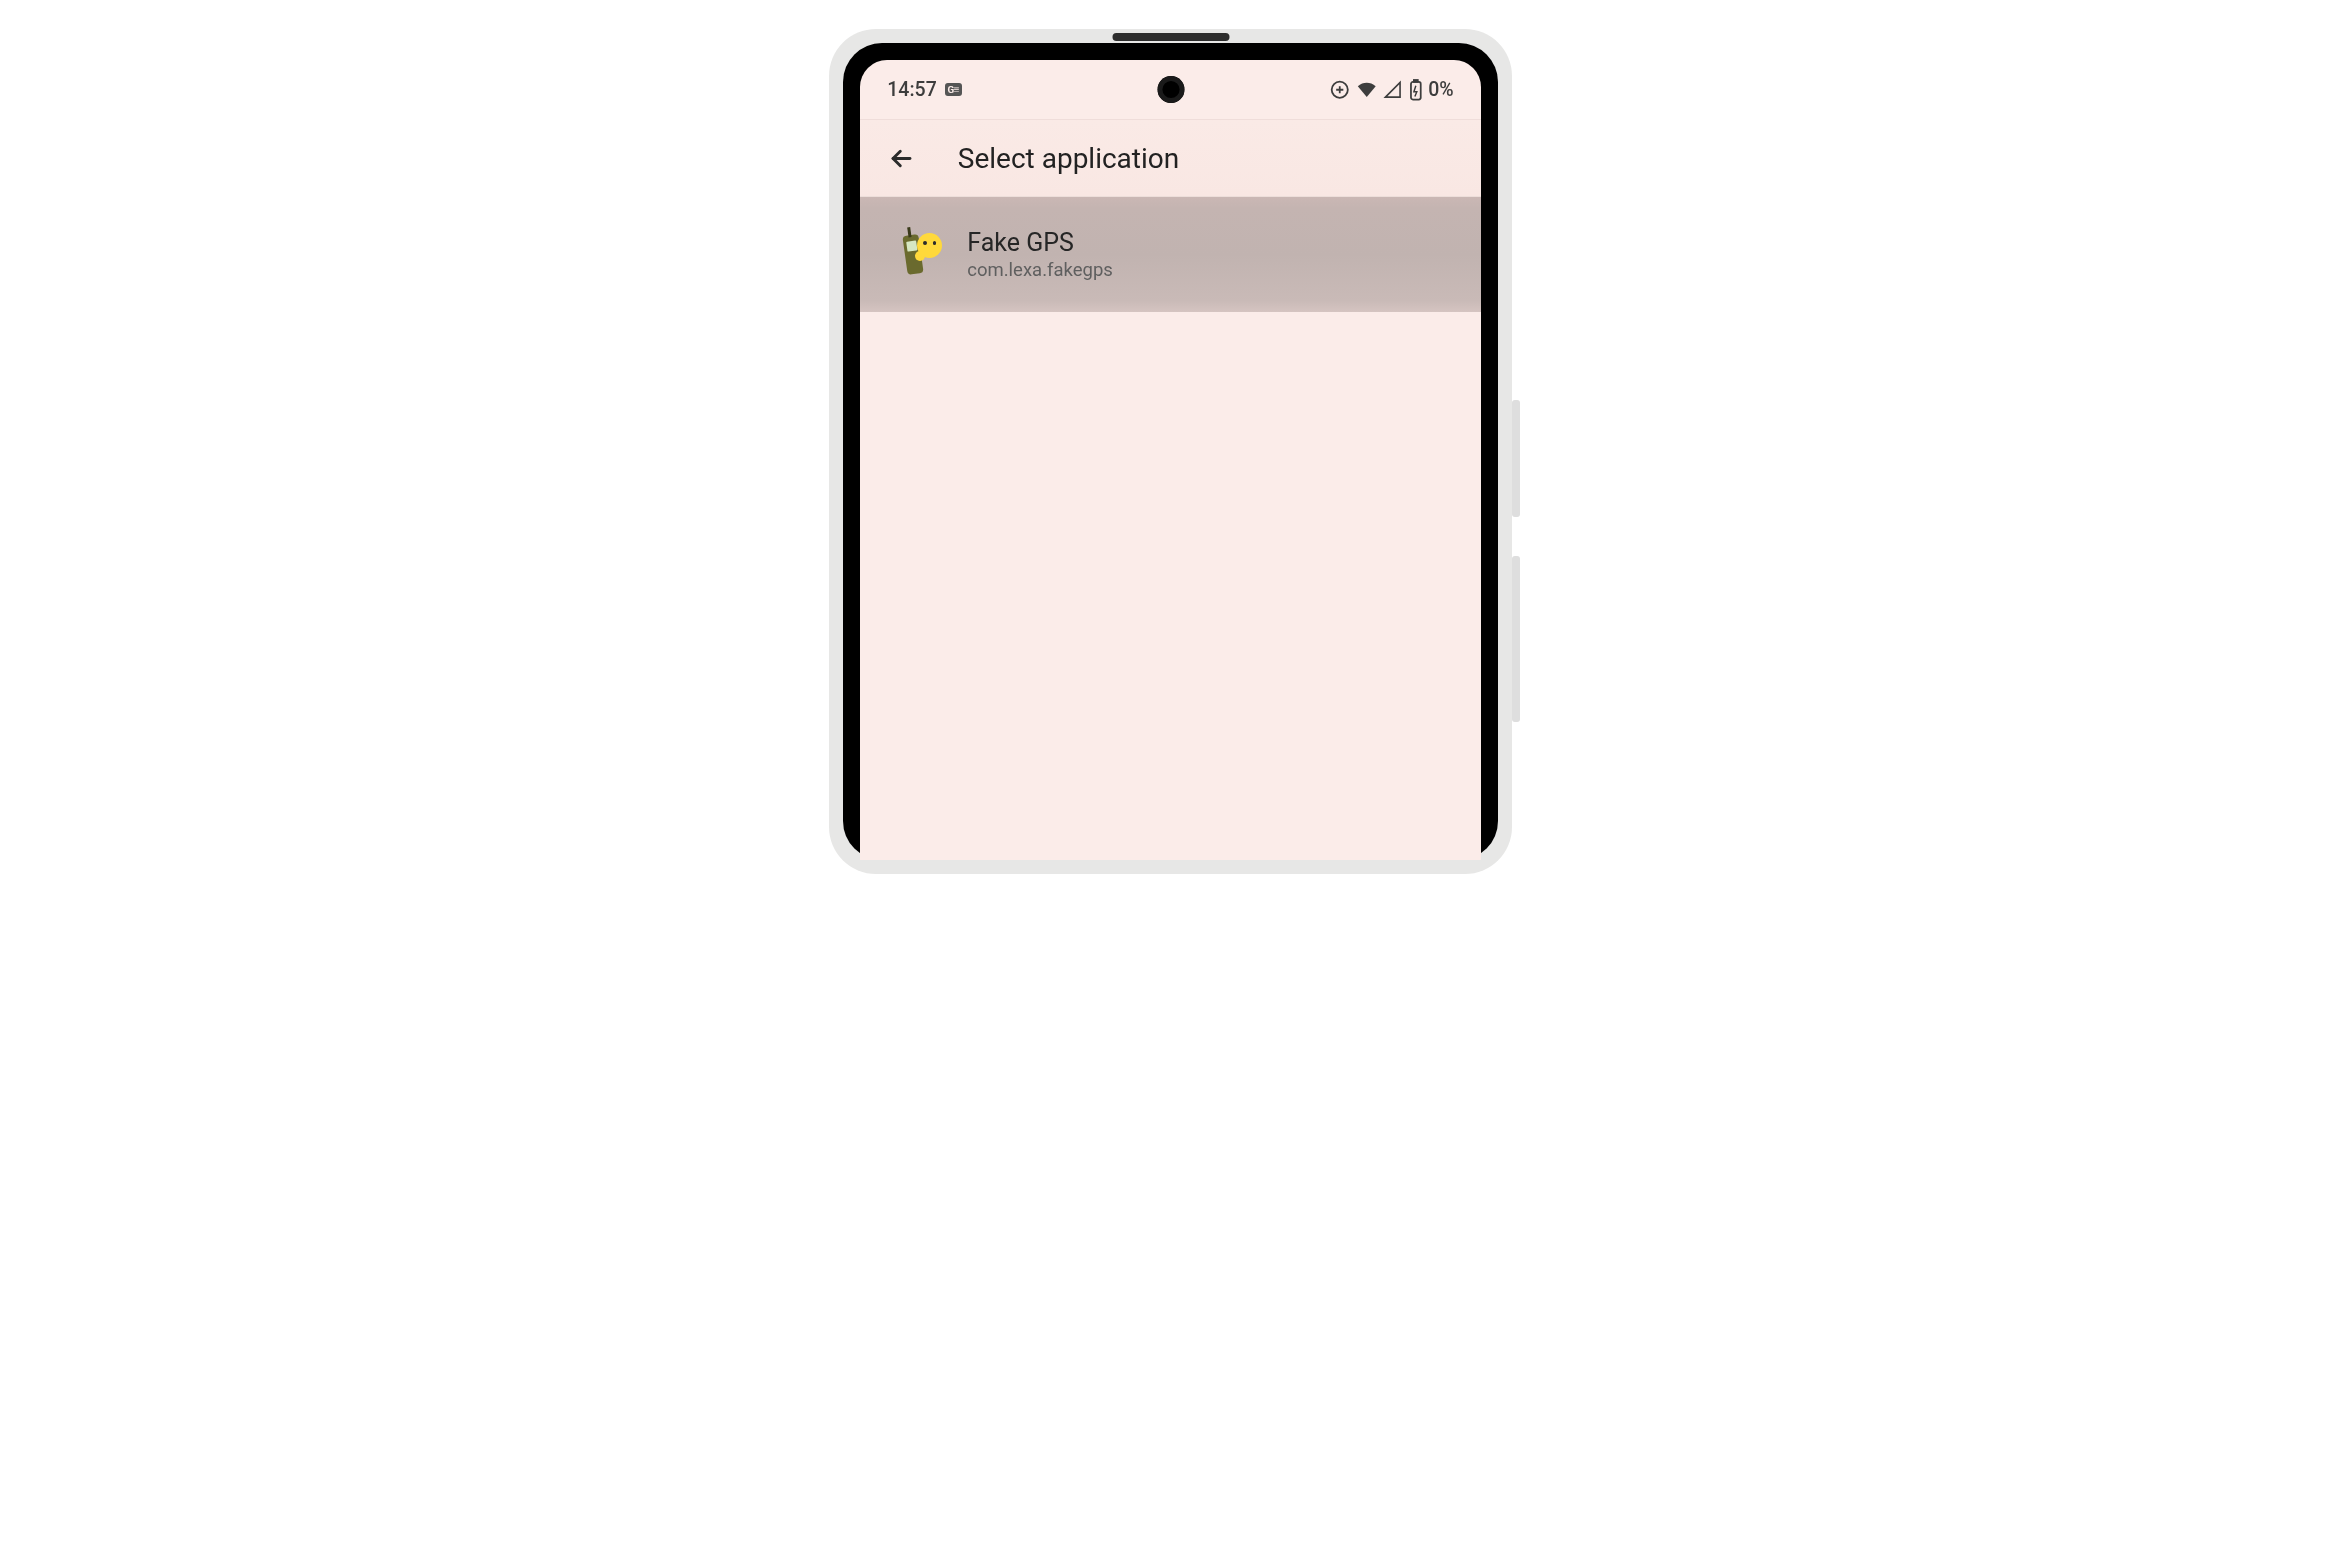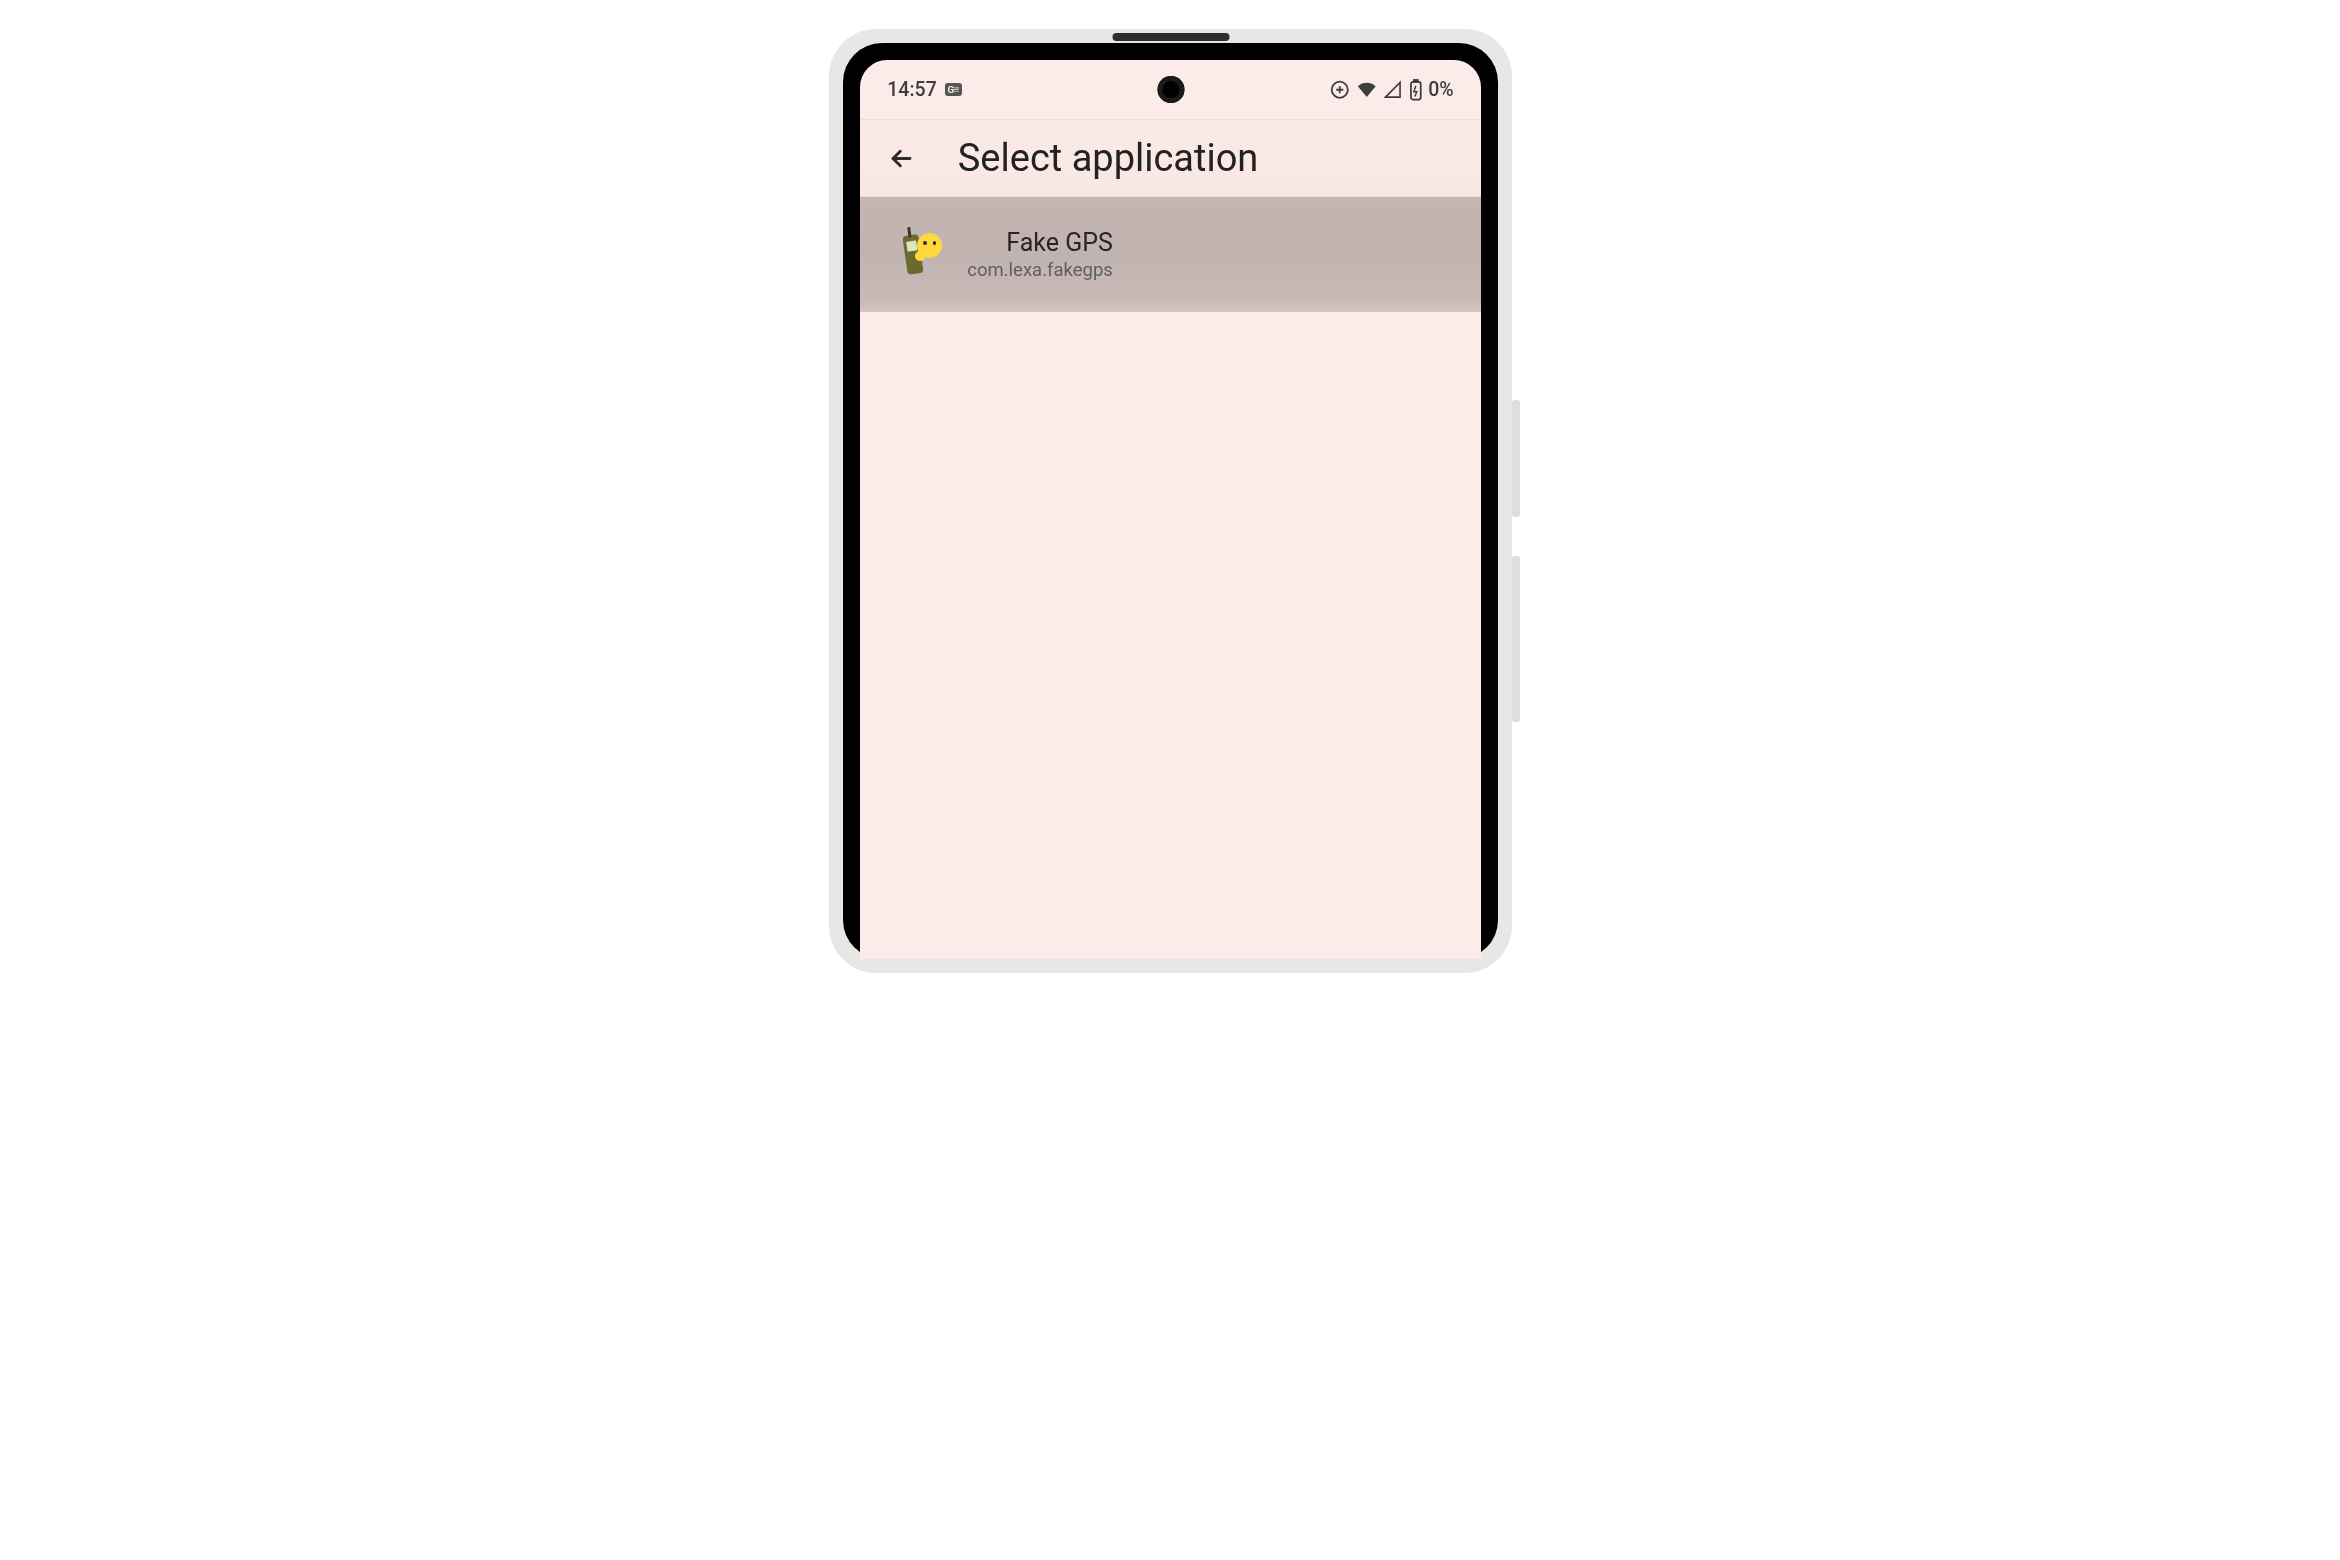--- a/index.html
+++ b/index.html
@@ -22,27 +22,26 @@
     padding: 13.7px;
     position: relative;
   }
   .frame-inner {
     background: #000;
     border-radius: 39px;
     padding: 17.6px 17.6px 0 17.6px;
   }
   .screen {
     width: 100%;
-    height: 899px;
+    height: 800px;
     background: #fbece9;
     border-top-left-radius: 27px;
     border-top-right-radius: 27px;
     overflow: hidden;
     position: relative;
-    text-align: right;
   }
   
   .speaker {
     position: absolute;
     top: 3.9px; left: 50%; transform: translateX(-50%);
     width: 117px; height: 7.8px;
     background: #2d2d2d;
     border-radius: 3.9px;
     z-index: 5;
   }
@@ -102,21 +101,21 @@
     border-top: 1px solid rgba(0,0,0,0.04);
     border-bottom: 1px solid rgba(0,0,0,0.05);
     background: linear-gradient(#faeae6, #f9e7e3);
   }
   .app-bar .back-btn {
     width: 39px; height: 39px;
     display:flex; align-items:center; justify-content:center;
     cursor: pointer;
   }
   .app-bar h1 {
-    font-size: 38px;
+    font-size: 28px;
     font-weight: 400;
     color: #222;
   }
 
   
   .list { }
   .list-item {
     display: flex;
     align-items: center;
     padding: 0 19.5px 0 39px;

